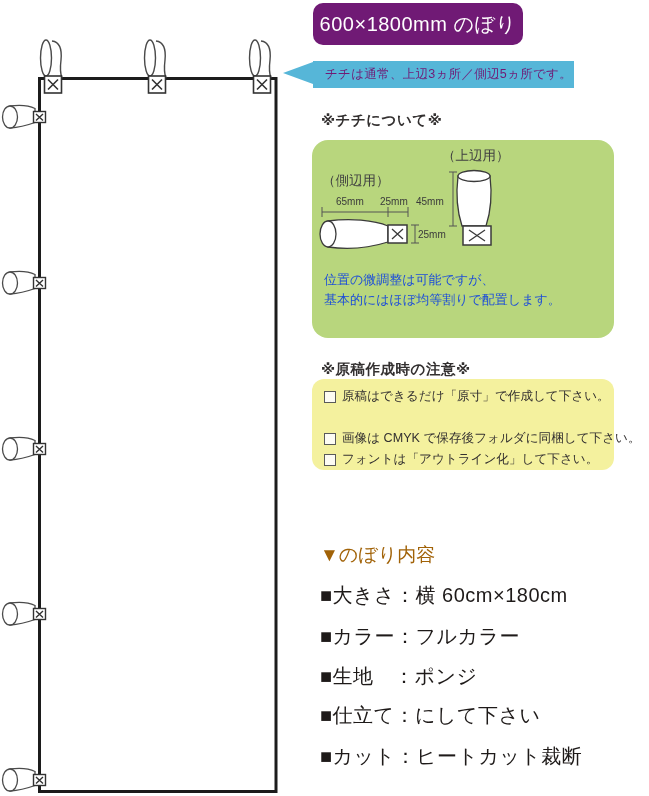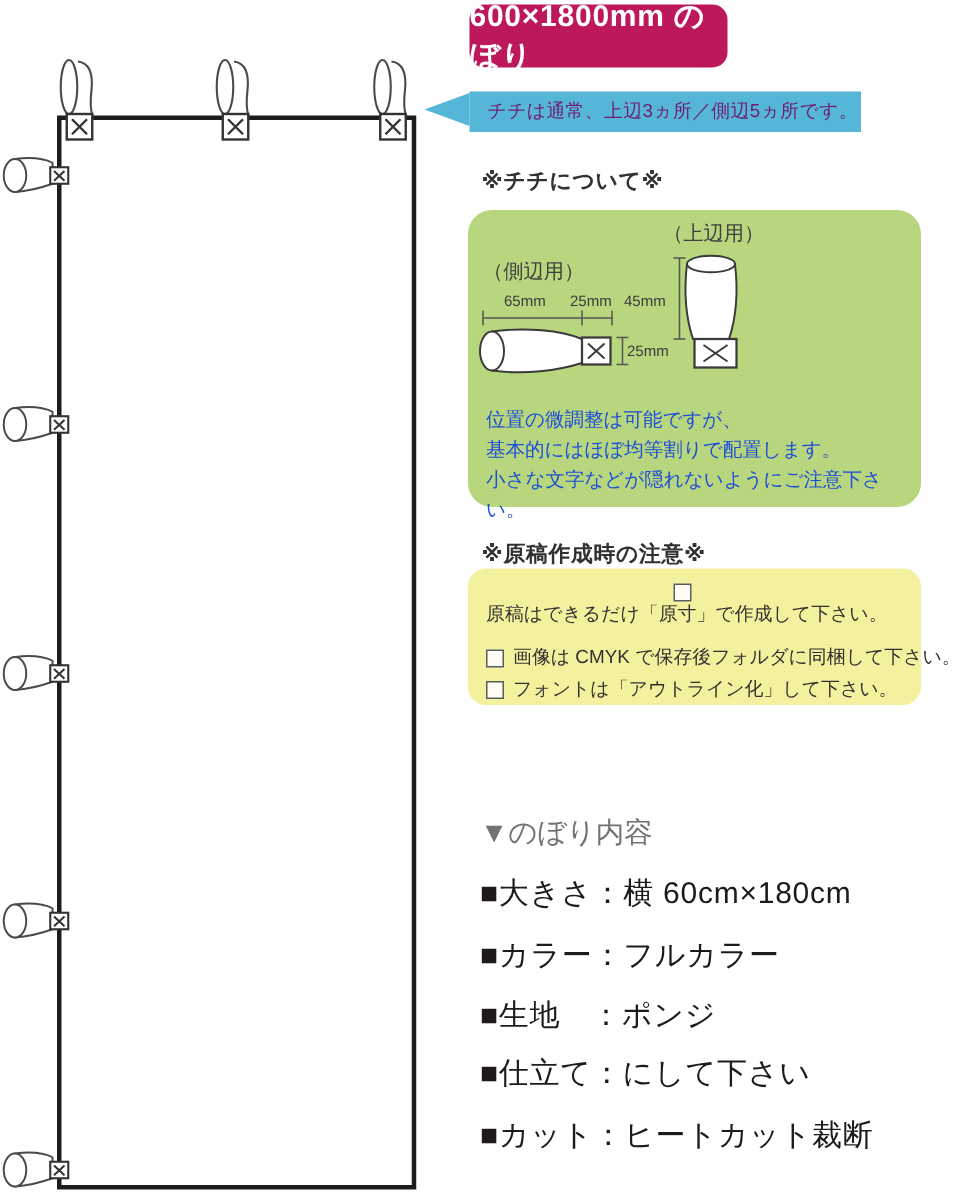--- a/index.html
+++ b/index.html
@@ -9,24 +9,24 @@
     font-family:"Liberation Sans","DejaVu Sans",sans-serif;
     color:#333030;
   }
   .abs{position:absolute;}
 
   
   #banner-svg{position:absolute;left:0;top:0;}
 
   
   .title-box{
-    left:313px;top:3px;width:172px;height:42px;
-    background:#be185d;border-radius:10px;
+    left:313px;top:3px;width:210px;height:42px;
+    background:#701a75;border-radius:10px;
     display:flex;align-items:center;justify-content:center;
-    color:#ffffff;font-weight:bold;font-size:20px;letter-spacing:0.5px;
+    color:#ffffff;font-weight:normal;font-size:20px;letter-spacing:0.5px;
   }
 
   
   .callout{
     left:313px;top:61px;width:261px;height:27px;
     background:#56b6d8;color:#701a75;font-size:12.5px;
     display:flex;align-items:center;padding-left:12px;box-sizing:border-box;
     letter-spacing:0.3px;
   }
   .callout-arrow{
@@ -54,21 +54,21 @@
     background:#f4f19e;border-radius:12px;
   }
   .check-row{position:absolute;left:12px;display:flex;align-items:center;height:15px;}
   .checkbox{
     width:10px;height:10px;border:1.5px solid #5a5a5a;background:#fdfcf3;
     display:inline-block;margin-right:6px;flex:0 0 auto;
   }
   .check-row span.ct{font-size:12.6px;color:#333030;white-space:nowrap;}
 
   
-  .spec-header{left:320px;top:542px;font-size:19px;color:#737373;}
+  .spec-header{left:320px;top:542px;font-size:19px;color:#a16207;}
   .spec-line{position:absolute;left:320px;font-size:20px;color:#1e1a19;letter-spacing:0.5px;white-space:nowrap;}
 </style>
 </head>
 <body>
 
 <svg id="banner-svg" width="300" height="796" viewBox="0 0 300 796">
 
   <rect x="39.5" y="78.5" width="236.5" height="713" fill="#ffffff" stroke="#1c1c1c" stroke-width="3"></rect>
 
   <g stroke="#4a4a4a" stroke-width="1.4" fill="none">
@@ -156,27 +156,26 @@
     <g stroke="#3a3a3a" stroke-width="1.3">
       <path d="M146 11 C144 28 145 46 150 61 L174 61 C179 46 180 28 178 11 Z" fill="#ffffff"></path>
       <ellipse cx="162" cy="11" rx="16" ry="5.5" fill="#ffffff"></ellipse>
       <rect x="151" y="61" width="28" height="19" fill="#ffffff" stroke-width="1.5"></rect>
       <path d="M157 65 L173 76 M173 65 L157 76" fill="none"></path>
     </g>
   </svg>
 
   <div class="note" style="top:130px;">位置の微調整は可能ですが、</div>
   <div class="note" style="top:150px;">基本的にはほぼ均等割りで配置します。</div>
-  <div class="note" style="top:170px;">小さな文字などが隠れないようにご注意下さい。</div>
 </div>
 
 <div class="abs section-header" style="left:321px;top:360px;">※原稿作成時の注意※</div>
 
 <div class="abs yellow-box">
-  <div class="check-row" style="top:10px;flex-direction:column;">
+  <div class="check-row" style="top:10px;">
     <span class="checkbox"></span>
     <span class="ct">原稿はできるだけ「原寸」で作成して下さい。</span>
   </div>
   <div class="check-row" style="top:52px;">
     <span class="checkbox"></span>
     <span class="ct">画像は CMYK で保存後フォルダに同梱して下さい。</span>
   </div>
   <div class="check-row" style="top:73px;">
     <span class="checkbox"></span>
     <span class="ct">フォントは「アウトライン化」して下さい。</span>

